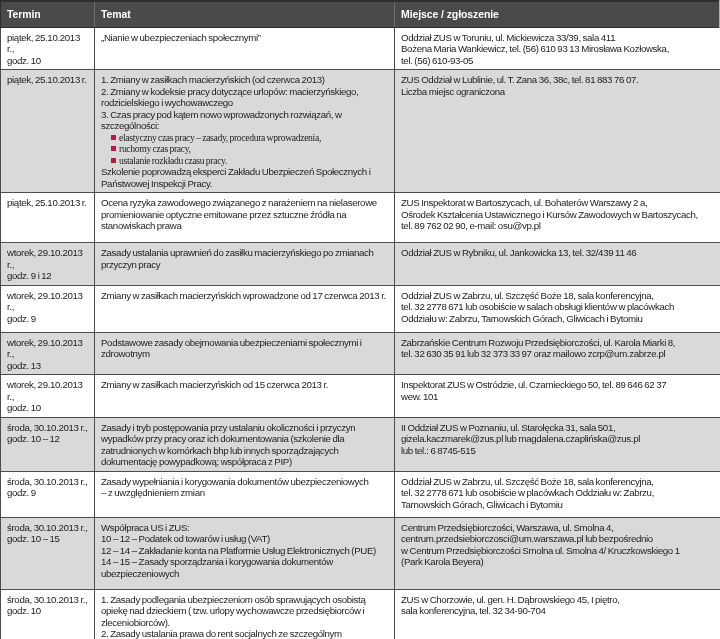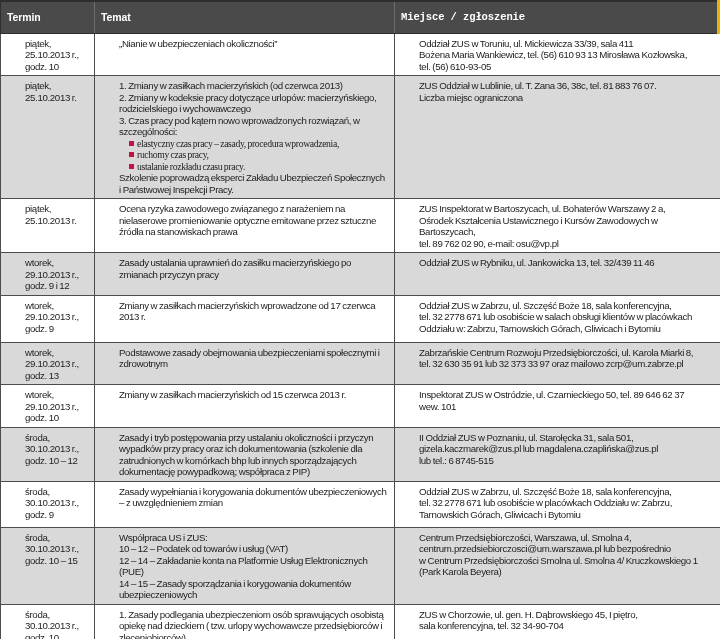--- a/index.html
+++ b/index.html
@@ -26,28 +26,28 @@
     text-align: left;
     vertical-align: middle;
     padding: 5px 6px 6px 6px;
     letter-spacing: -0.1px;
     border-top: 2px solid #2e2e2e;
     border-bottom: 1px solid #2e2e2e;
     border-left: 1px solid #6e6e6e;
     border-right: 1px solid #6e6e6e;
   }
   #schedule-table th:first-child { border-left: 1px solid #2e2e2e; }
-  #schedule-table th:last-child  { border-right: 7px solid #eab308; font-family: Liberation Mono, monospace; }
+  #schedule-table th:last-child  { border-right: 4px solid #eab308; }
 
   #schedule-table td {
     vertical-align: top;
     font-size: 9.7px;
     line-height: 11.5px;
     color: #1d1d1d;
-    padding: 4px 6px 3px 24px;
+    padding: 4px 6px 3px 6px;
     border: 1px solid var(--border-color, #4c4c4c);
     white-space: pre-line;
     letter-spacing: -0.35px;
     word-spacing: -0.5px;
     overflow: hidden;
   }
   #schedule-table tr.alt td {
     background: var(--row-alt-bg, #d9d9d9);
   }
   .topic-line { white-space: pre-line; }
@@ -68,31 +68,31 @@
 </head>
 <body>
 
 <table id="schedule-table">
   <colgroup>
     <col class="c-termin">
     <col class="c-temat">
     <col class="c-miejsce">
   </colgroup>
   <thead>
-    <tr style="height:32px;">
+    <tr style="height:26px;">
       <th>Termin</th>
       <th>Temat</th>
       <th>Miejsce / zgłoszenie</th>
     </tr>
   </thead>
   <tbody>
       <tr style="height: 42px;">
         <td class="cell-termin">piątek, 25.10.2013 r.,
 godz.  10</td>
-        <td class="cell-temat"><div class="topic-line">„Nianie w ubezpieczeniach okoliczności”</div></td>
+        <td class="cell-temat"><div class="topic-line">„Nianie w ubezpieczeniach społecznymi”</div></td>
         <td class="cell-miejsce">Oddział ZUS w Toruniu, ul. Mickiewicza 33/39, sala 411
 Bożena Maria Wankiewicz, tel. (56) 610 93 13 Mirosława Kozłowska,
 tel. (56) 610-93-05</td>
       </tr>
       <tr class="alt" style="height: 120px;">
         <td class="cell-termin">piątek, 25.10.2013 r.</td>
         <td class="cell-temat"><div class="topic-line">1. Zmiany w zasiłkach macierzyńskich (od czerwca 2013)
 2. Zmiany w kodeksie pracy dotyczące urlopów: macierzyńskiego, rodzicielskiego i wychowawczego
 3. Czas pracy pod kątem nowo wprowadzonych rozwiązań, w szczególności:</div><div class="bullet-line"><span class="bullet"></span><span>elastyczny czas pracy – zasady, procedura wprowadzenia,</span></div><div class="bullet-line"><span class="bullet"></span><span>ruchomy czas pracy,</span></div><div class="bullet-line"><span class="bullet"></span><span>ustalanie rozkładu czasu pracy.</span></div><div class="topic-line">Szkolenie poprowadzą eksperci Zakładu Ubezpieczeń Społecznych i Państwowej Inspekcji Pracy.</div></td>
         <td class="cell-miejsce">ZUS Oddział w Lublinie, ul. T. Zana 36, 38c, tel. 81 883 76 07.

